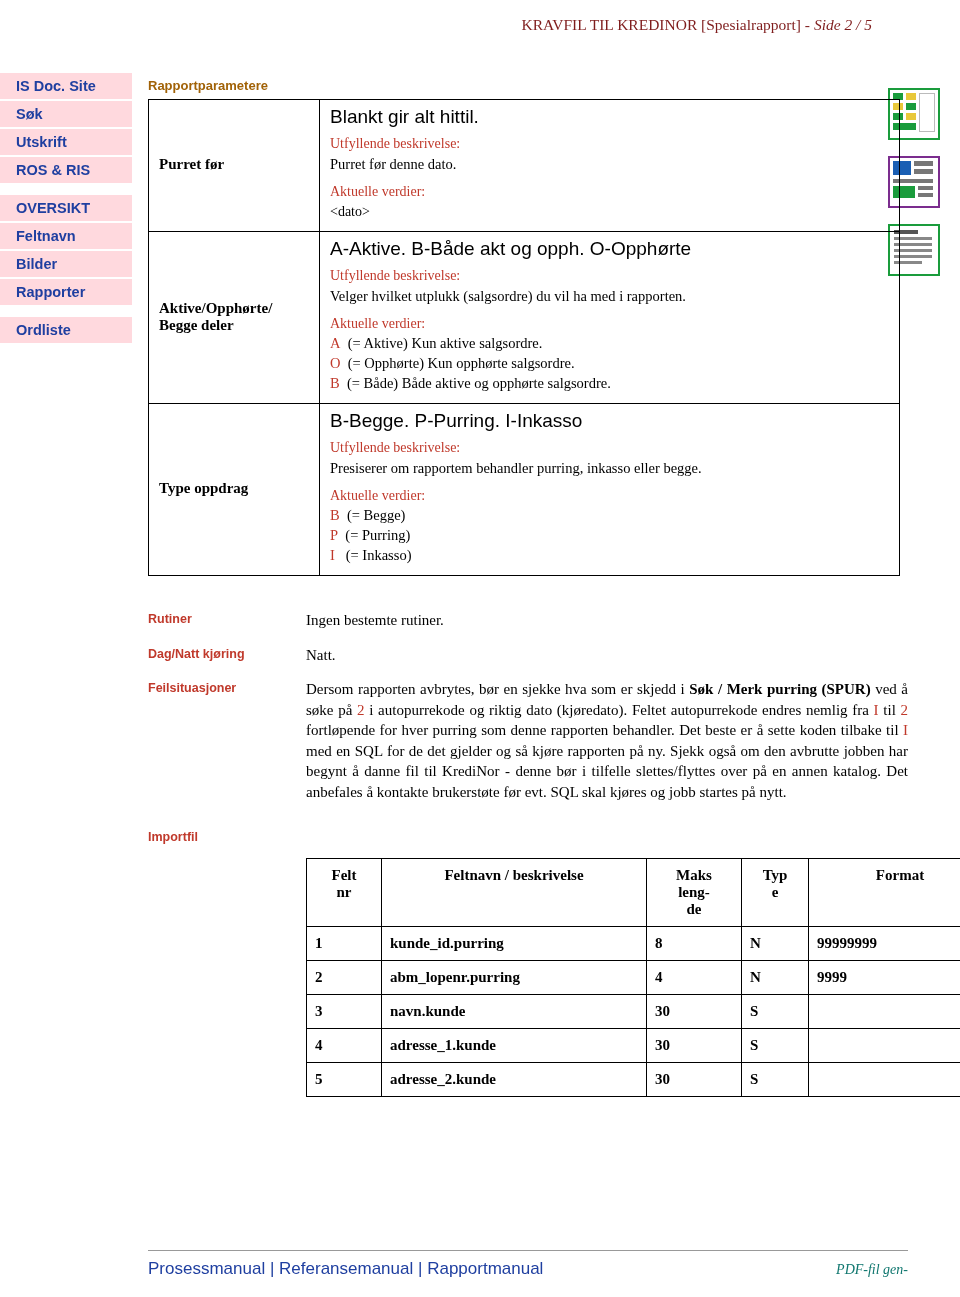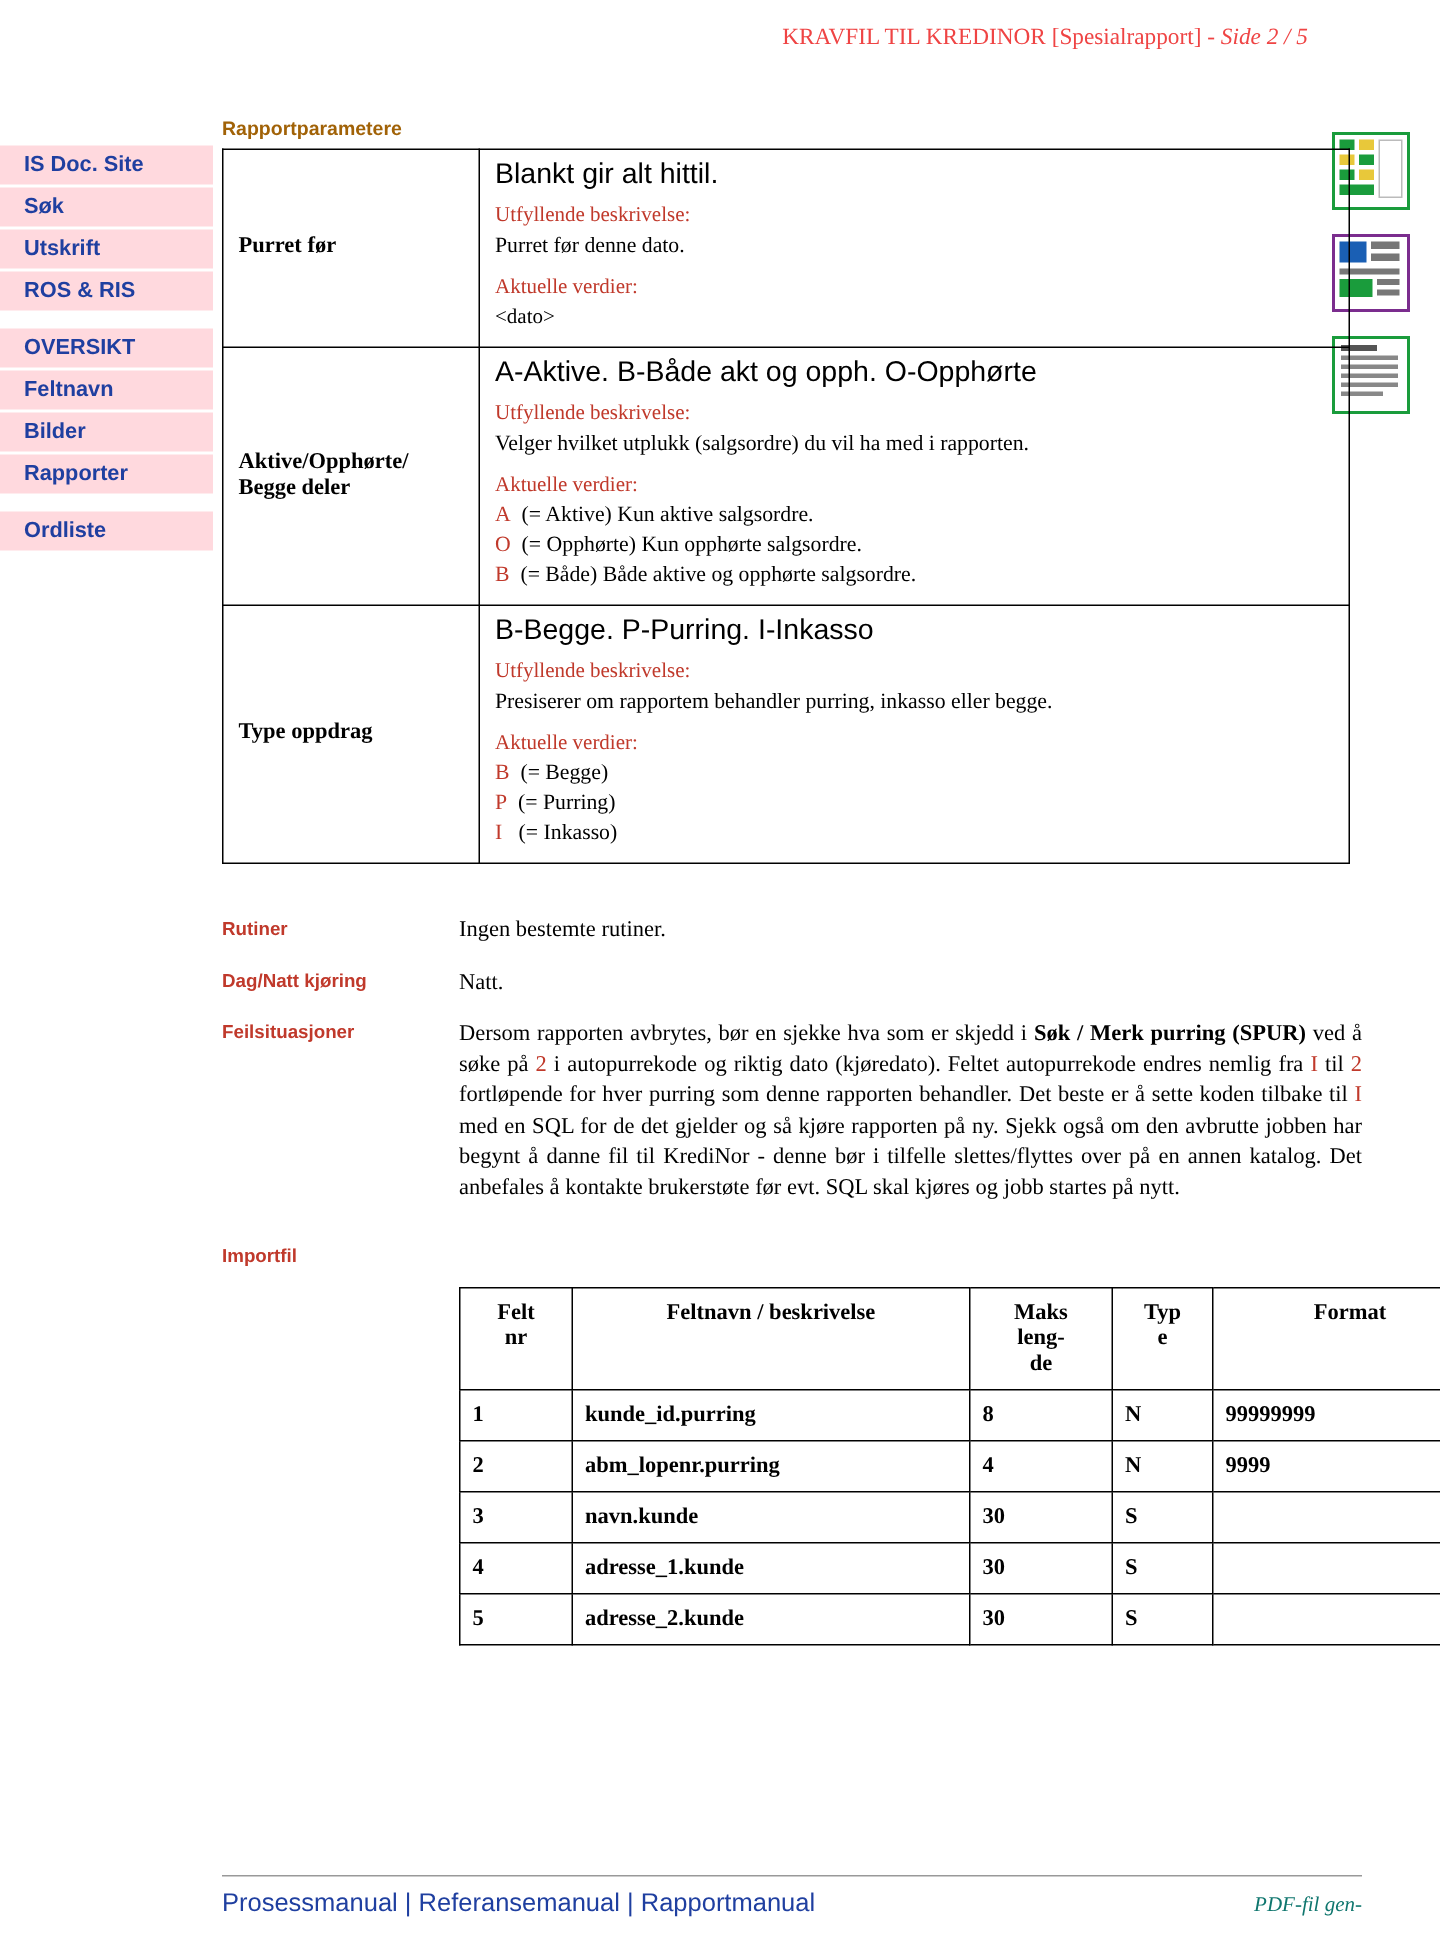--- a/index.html
+++ b/index.html
@@ -32,31 +32,31 @@
     text-decoration: underline;
     white-space: nowrap;
   }
   .breadcrumb .italic { font-style: italic; }
   .subtitle {
     margin-top: 6px;
     text-align: right;
     padding-right: 58px;
     font-family: "Liberation Serif", serif;
     font-size: 15.5px;
-    color: #ef4444;
+    color: #7f1d1d;
     font-style: italic;
   }
   .subtitle .nonital { font-style: normal; }
 
   
   .sidebar {
     position: absolute;
     left: 0;
-    top: 97px;
-    width: 142px;
+    top: 73px;
+    width: 132px;
   }
   .nav-item {
     font-family: "Liberation Sans", sans-serif;
     font-size: 14.5px;
     font-weight: bold;
     color: #1f3fa0;
     background: #ffd9de;
     padding: 4px 0 4px 16px;
     margin-bottom: 2px;
     line-height: 18px;

